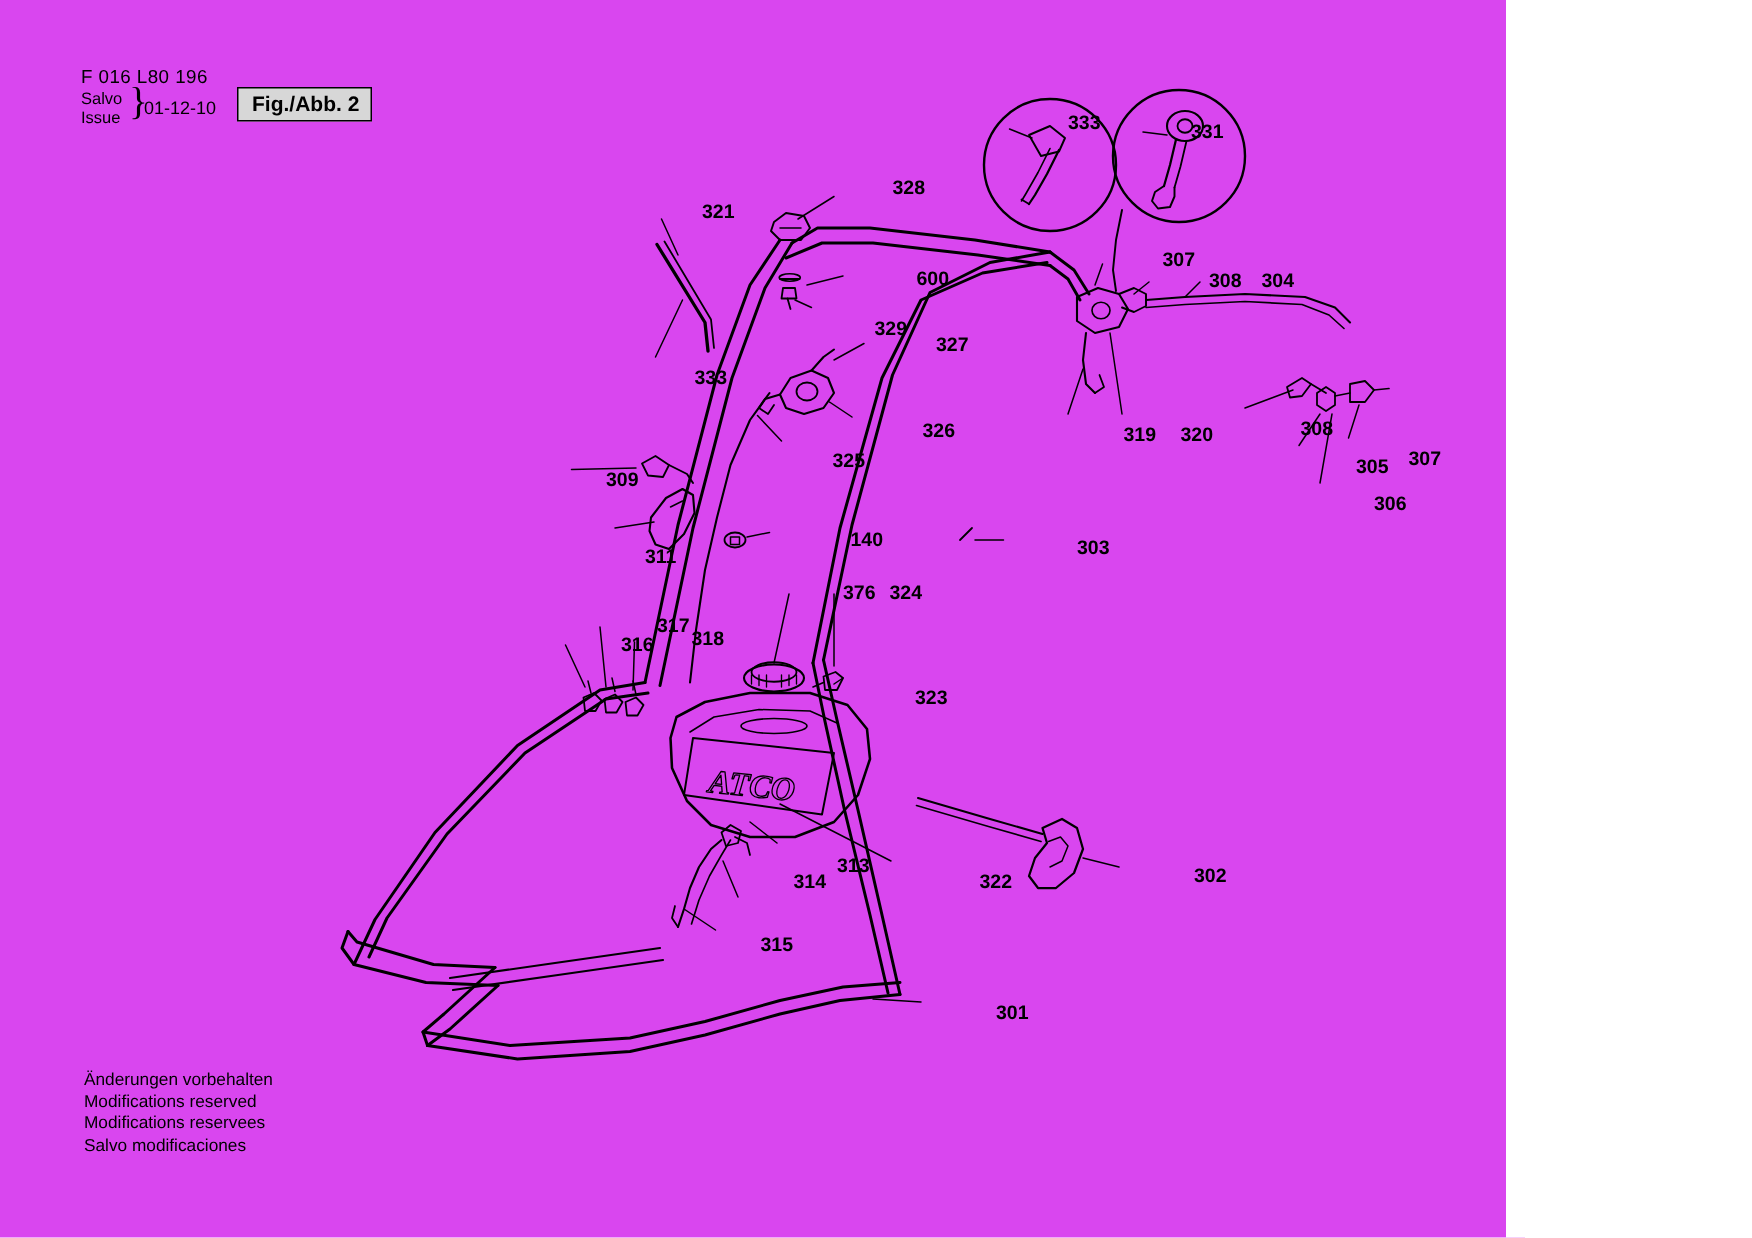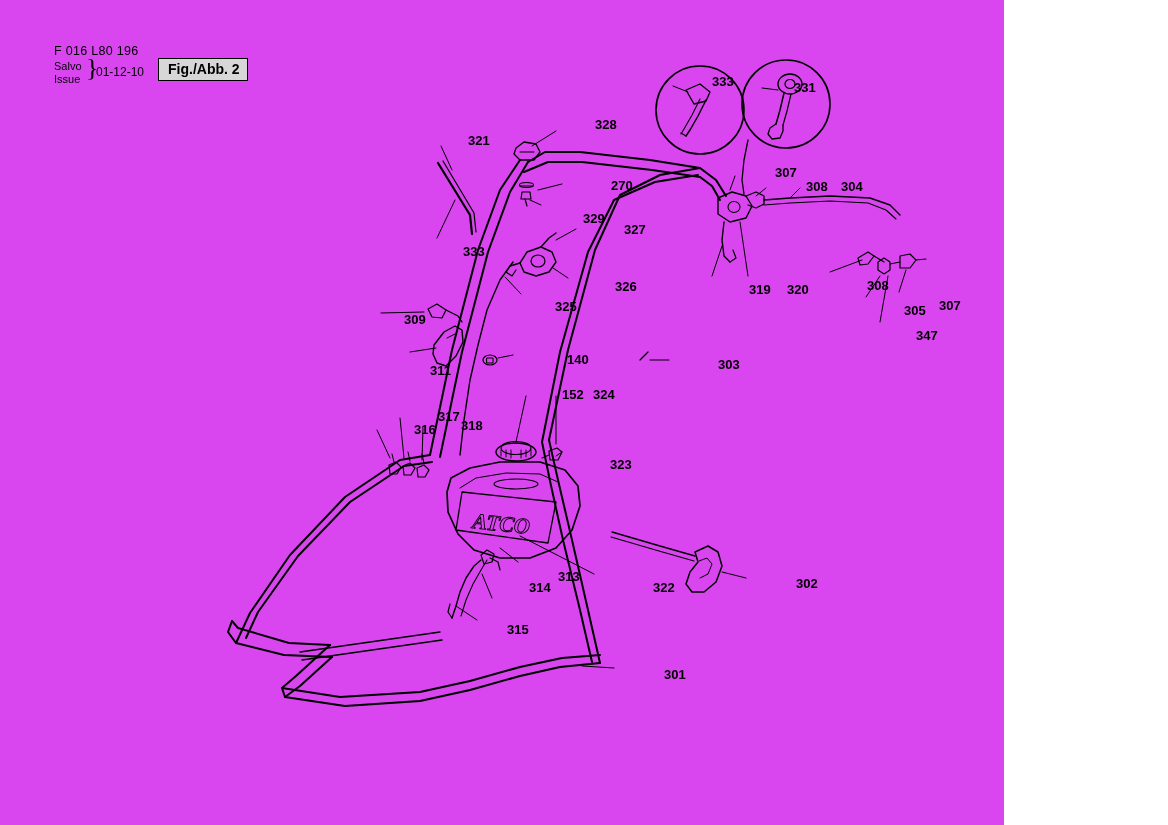--- a/index.html
+++ b/index.html
@@ -257,46 +257,52 @@
       <path d="M492 598 L482 574" stroke-width="1"></path>
       <path d="M477 620 L456 606" stroke-width="1"></path>
       <path d="M614 668 L582 666" stroke-width="1"></path>
     </g>
   </svg>
 
   <div class="lbl" style="left:668px; top:74px;">333</div>
   <div class="lbl" style="left:750px; top:80px;">331</div>
   <div class="lbl" style="left:424px; top:133px;">321</div>
   <div class="lbl" style="left:551px; top:117px;">328</div>
-  <div class="lbl" style="left:567px; top:178px;">270</div>
+  <div class="lbl" style="left:567px; top:178px;">600</div>
   <div class="lbl" style="left:539px; top:211px;">329</div>
   <div class="lbl" style="left:580px; top:222px;">327</div>
   <div class="lbl" style="left:419px; top:244px;">333</div>
   <div class="lbl" style="left:571px; top:279px;">326</div>
   <div class="lbl" style="left:511px; top:299px;">325</div>
   <div class="lbl" style="left:731px; top:165px;">307</div>
   <div class="lbl" style="left:762px; top:179px;">308</div>
   <div class="lbl" style="left:797px; top:179px;">304</div>
   <div class="lbl" style="left:705px; top:282px;">319</div>
   <div class="lbl" style="left:743px; top:282px;">320</div>
   <div class="lbl" style="left:823px; top:278px;">308</div>
   <div class="lbl" style="left:860px; top:303px;">305</div>
   <div class="lbl" style="left:895px; top:298px;">307</div>
-  <div class="lbl" style="left:872px; top:328px;">347</div>
+  <div class="lbl" style="left:872px; top:328px;">306</div>
   <div class="lbl" style="left:360px; top:312px;">309</div>
   <div class="lbl" style="left:386px; top:351px;margin-top:12px;">311</div>
   <div class="lbl" style="left:523px; top:352px;">140</div>
   <div class="lbl" style="left:674px; top:357px;">303</div>
-  <div class="lbl" style="left:518px; top:387px;">152</div>
+  <div class="lbl" style="left:518px; top:387px;">376</div>
   <div class="lbl" style="left:549px; top:387px;">324</div>
   <div class="lbl" style="left:394px; top:409px;">317</div>
   <div class="lbl" style="left:370px; top:422px;">316</div>
   <div class="lbl" style="left:417px; top:418px;">318</div>
   <div class="lbl" style="left:566px; top:457px;">323</div>
   <div class="lbl" style="left:514px; top:569px;">313</div>
   <div class="lbl" style="left:597px; top:580px;margin-left:12px;">322</div>
   <div class="lbl" style="left:752px; top:576px;">302</div>
   <div class="lbl" style="left:485px; top:580px;">314</div>
   <div class="lbl" style="left:463px; top:622px;">315</div>
   <div class="lbl" style="left:620px; top:667px;">301</div>
 
+  <div class="footer">
+    <div>Änderungen vorbehalten</div>
+    <div>Modifications reserved</div>
+    <div>Modifications reservees</div>
+    <div>Salvo modificaciones</div>
+  </div>
 
 </div>
 
 </body></html>

